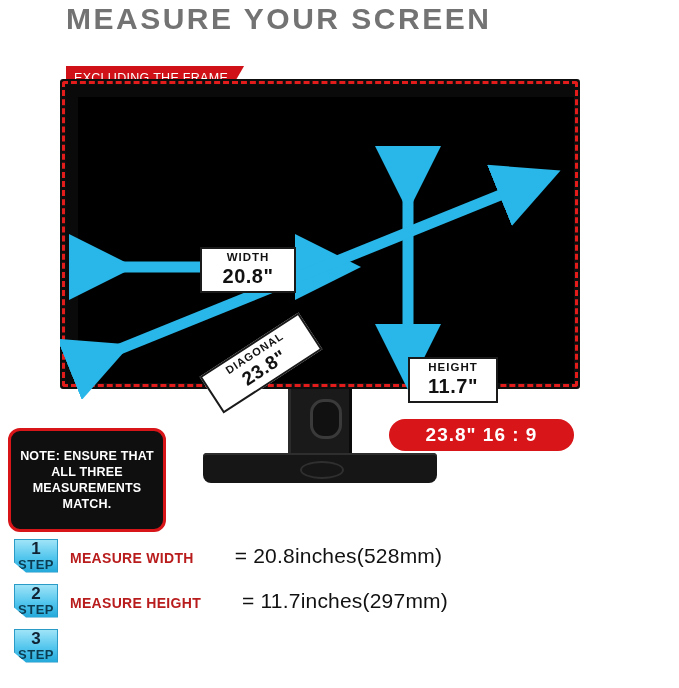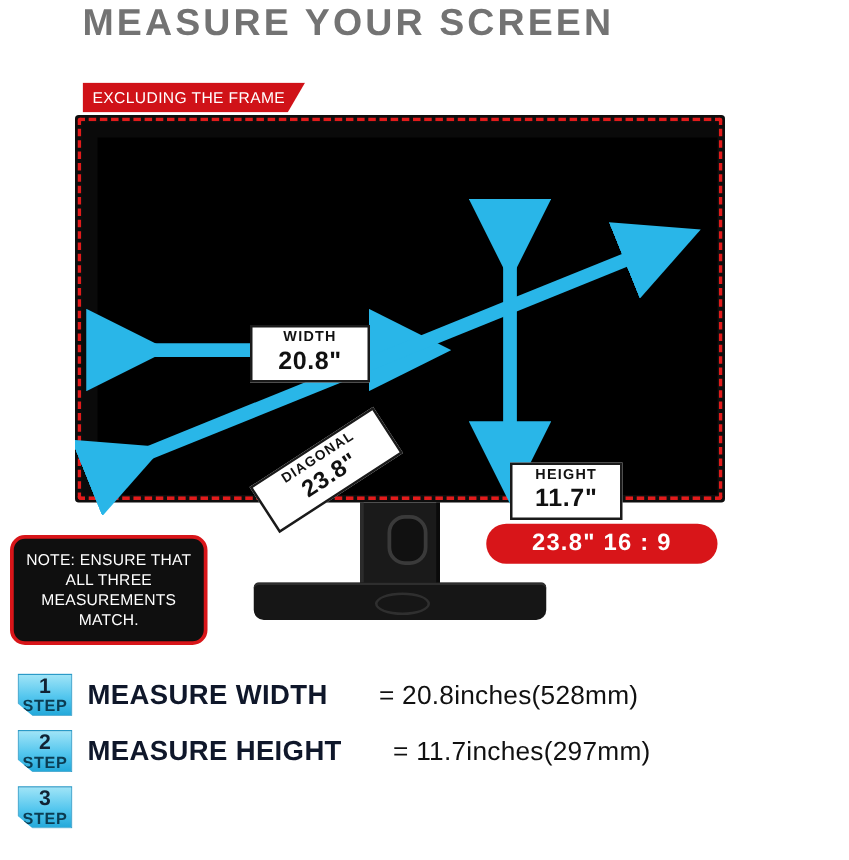--- a/index.html
+++ b/index.html
@@ -40,21 +40,21 @@
     align-items: center;
     padding: 0 16px 0 8px;
     clip-path: polygon(0 0, 100% 0, calc(100% - 14px) 100%, 0 100%);
     white-space: nowrap;
   }
 
   
   .monitor-wrap {
     position: absolute;
     left: 60px;
-    top: 92px;
+    top: 79px;
     width: 452px;
     height: 320px;
   }
   .bezel {
     position: absolute;
     left: 0; top: 0;
     width: 520px; height: 310px;
     background: #0a0a0a;
     border: 6px solid #0d0d0d;
     border-radius: 3px;
@@ -162,27 +162,27 @@
     justify-content: center;
     letter-spacing: 1px;
   }
 
   
   .note-box {
     position: absolute;
     left: 8px;
     top: 428px;
     width: 158px;
-    height: 88px;
+    height: 104px;
     background: #0f0f0f;
     border: 3px solid #d81519;
     border-radius: 12px;
     color: #fff;
     font-size: 12.5px;
-    font-weight: normal;
+    font-weight: bold;
     line-height: 1.28;
     text-align: center;
     display: flex;
     align-items: center;
     justify-content: center;
     letter-spacing: 0.2px;
   }
 
   
   .steps { position: absolute; left: 0; top: 533px; width: 679px; }
@@ -205,22 +205,22 @@
     flex-direction: column;
     align-items: center;
     justify-content: center;
     line-height: 1;
   }
   .step-badge .num { font-size: 17px; font-weight: bold; color: #123; }
   .step-badge .word { font-size: 13px; font-weight: bold; letter-spacing: 0.5px; margin-top: 1px; }
 
   .step-text { white-space: nowrap; }
   .step-text .red {
-    color: #0f172a;
-    font-size: 22px;
+    color: #b91c1c;
+    font-size: 14px;
     font-weight: bold;
     letter-spacing: 0.3px;
   }
   .step-text .blk {
     color: #111;
     font-size: 21px;
     font-weight: normal;
     letter-spacing: 0.2px;
     padding-left: 35px;
   }

